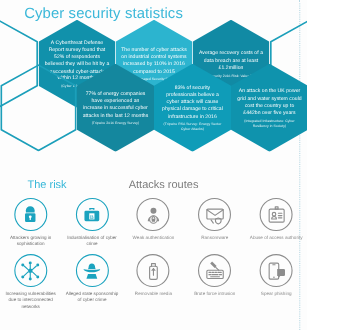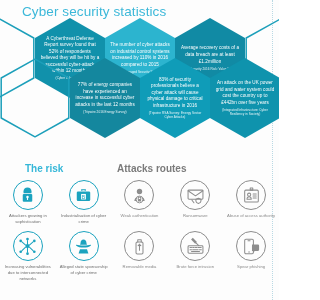--- a/index.html
+++ b/index.html
@@ -45,21 +45,21 @@
     display:block;margin-top:1.5px;
     font-size:3.1px;line-height:1.3;opacity:.92;
   }
 
   
   .hexline{position:absolute;}
   .hexline svg{display:block;}
 
   
   #lower{position:absolute;left:0;top:150px;width:279px;height:150px;}
-  .sect-head{position:absolute;font-size:10px;font-weight:bold;}
+  .sect-head{position:absolute;font-size:10px;}
   #head-risk{left:25px;top:13px;color:#35b7d8;}
   #head-routes{left:117px;top:13px;color:#7b7b7b;}
 
   .icons{position:absolute;left:0;top:30px;width:279px;}
   .icon-row{display:flex;}
   .icell{width:55.8px;display:flex;flex-direction:column;align-items:center;}
   .circ{
     width:30px;height:30px;border-radius:50%;
     border:1.4px solid #1ba3bf;
     display:flex;align-items:center;justify-content:center;

